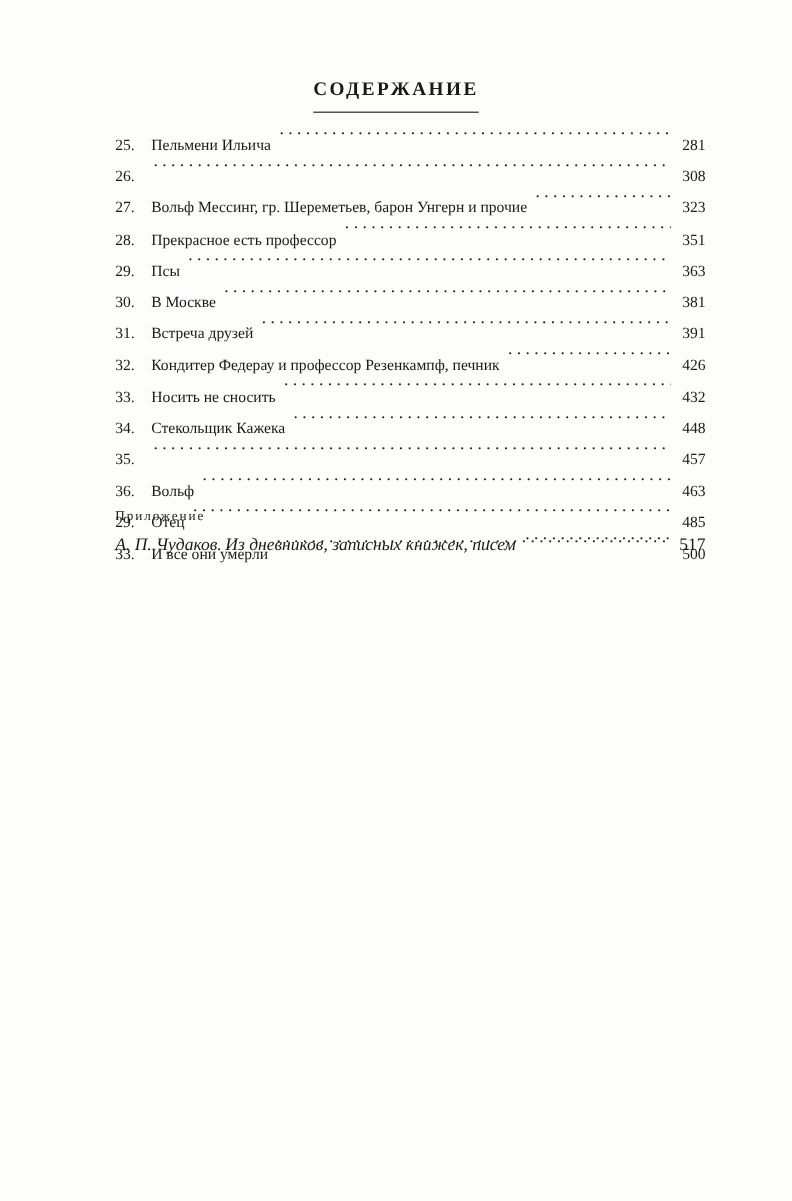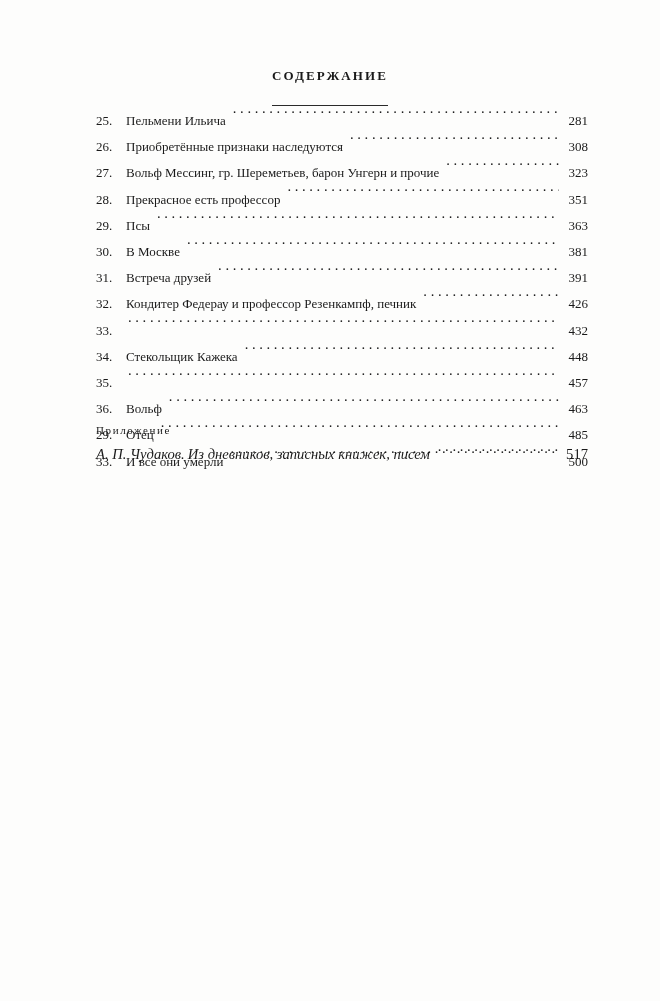--- a/index.html
+++ b/index.html
@@ -20,25 +20,25 @@
   .page-header {
     position: absolute;
     top: 66px;
     left: 0;
     width: 100%;
     text-align: center;
   }
   .page-header .header-text {
     display: inline-block;
     font-family: "Liberation Serif", serif;
-    font-size: 13px;
+    font-size: 16px;
     letter-spacing: 2.1px;
     font-weight: bold;
     text-transform: uppercase;
-    padding-bottom: 21px;
+    padding-bottom: 9px;
     border-bottom: 1.1px solid #2a2a2a;
   }
   .toc {
     position: absolute;
     top: 108px;
     left: 96px;
     width: 492px;
   }
   .toc-row {
     display: flex;
@@ -119,21 +119,20 @@
 
   <div class="toc">
       <div class="toc-row">
         <span class="toc-num">25.</span>
         <span class="toc-title">Пельмени Ильича</span>
         <span class="toc-dots"></span>
         <span class="toc-page">281</span>
       </div>
       <div class="toc-row">
         <span class="toc-num">26.</span>
-        <span class="toc-title">Приобретённые признаки наследуются</span>
         <span class="toc-dots"></span>
         <span class="toc-page">308</span>
       </div>
       <div class="toc-row">
         <span class="toc-num">27.</span>
         <span class="toc-title">Вольф Мессинг, гр. Шереметьев, барон Унгерн и прочие</span>
         <span class="toc-dots"></span>
         <span class="toc-page">323</span>
       </div>
       <div class="toc-row">
@@ -161,20 +160,21 @@
         <span class="toc-page">391</span>
       </div>
       <div class="toc-row">
         <span class="toc-num">32.</span>
         <span class="toc-title">Кондитер Федерау и профессор Резенкампф, печник</span>
         <span class="toc-dots"></span>
         <span class="toc-page">426</span>
       </div>
       <div class="toc-row">
         <span class="toc-num">33.</span>
+        <span class="toc-title">Носить не сносить</span>
         <span class="toc-dots"></span>
         <span class="toc-page">432</span>
       </div>
       <div class="toc-row">
         <span class="toc-num">34.</span>
         <span class="toc-title">Стекольщик Кажека</span>
         <span class="toc-dots"></span>
         <span class="toc-page">448</span>
       </div>
       <div class="toc-row">

